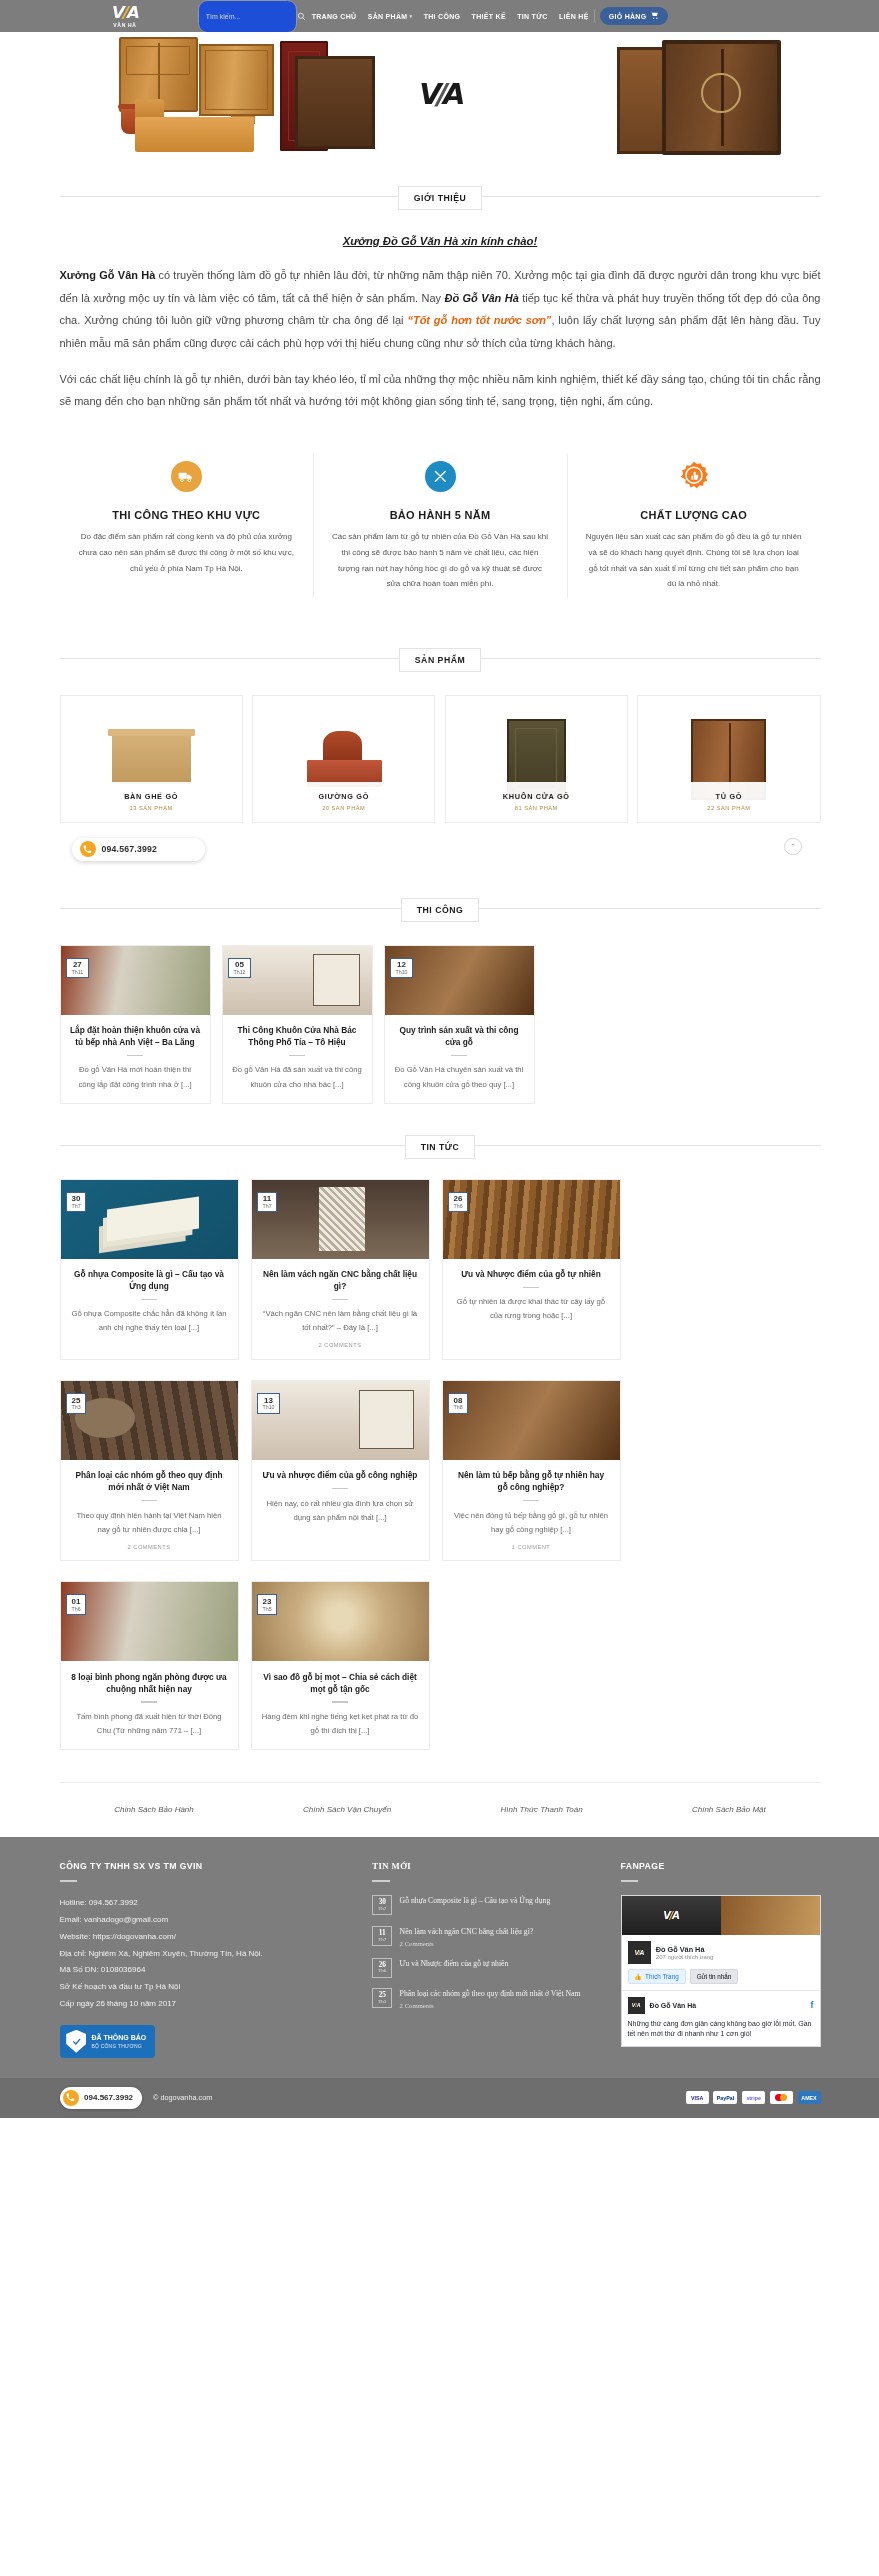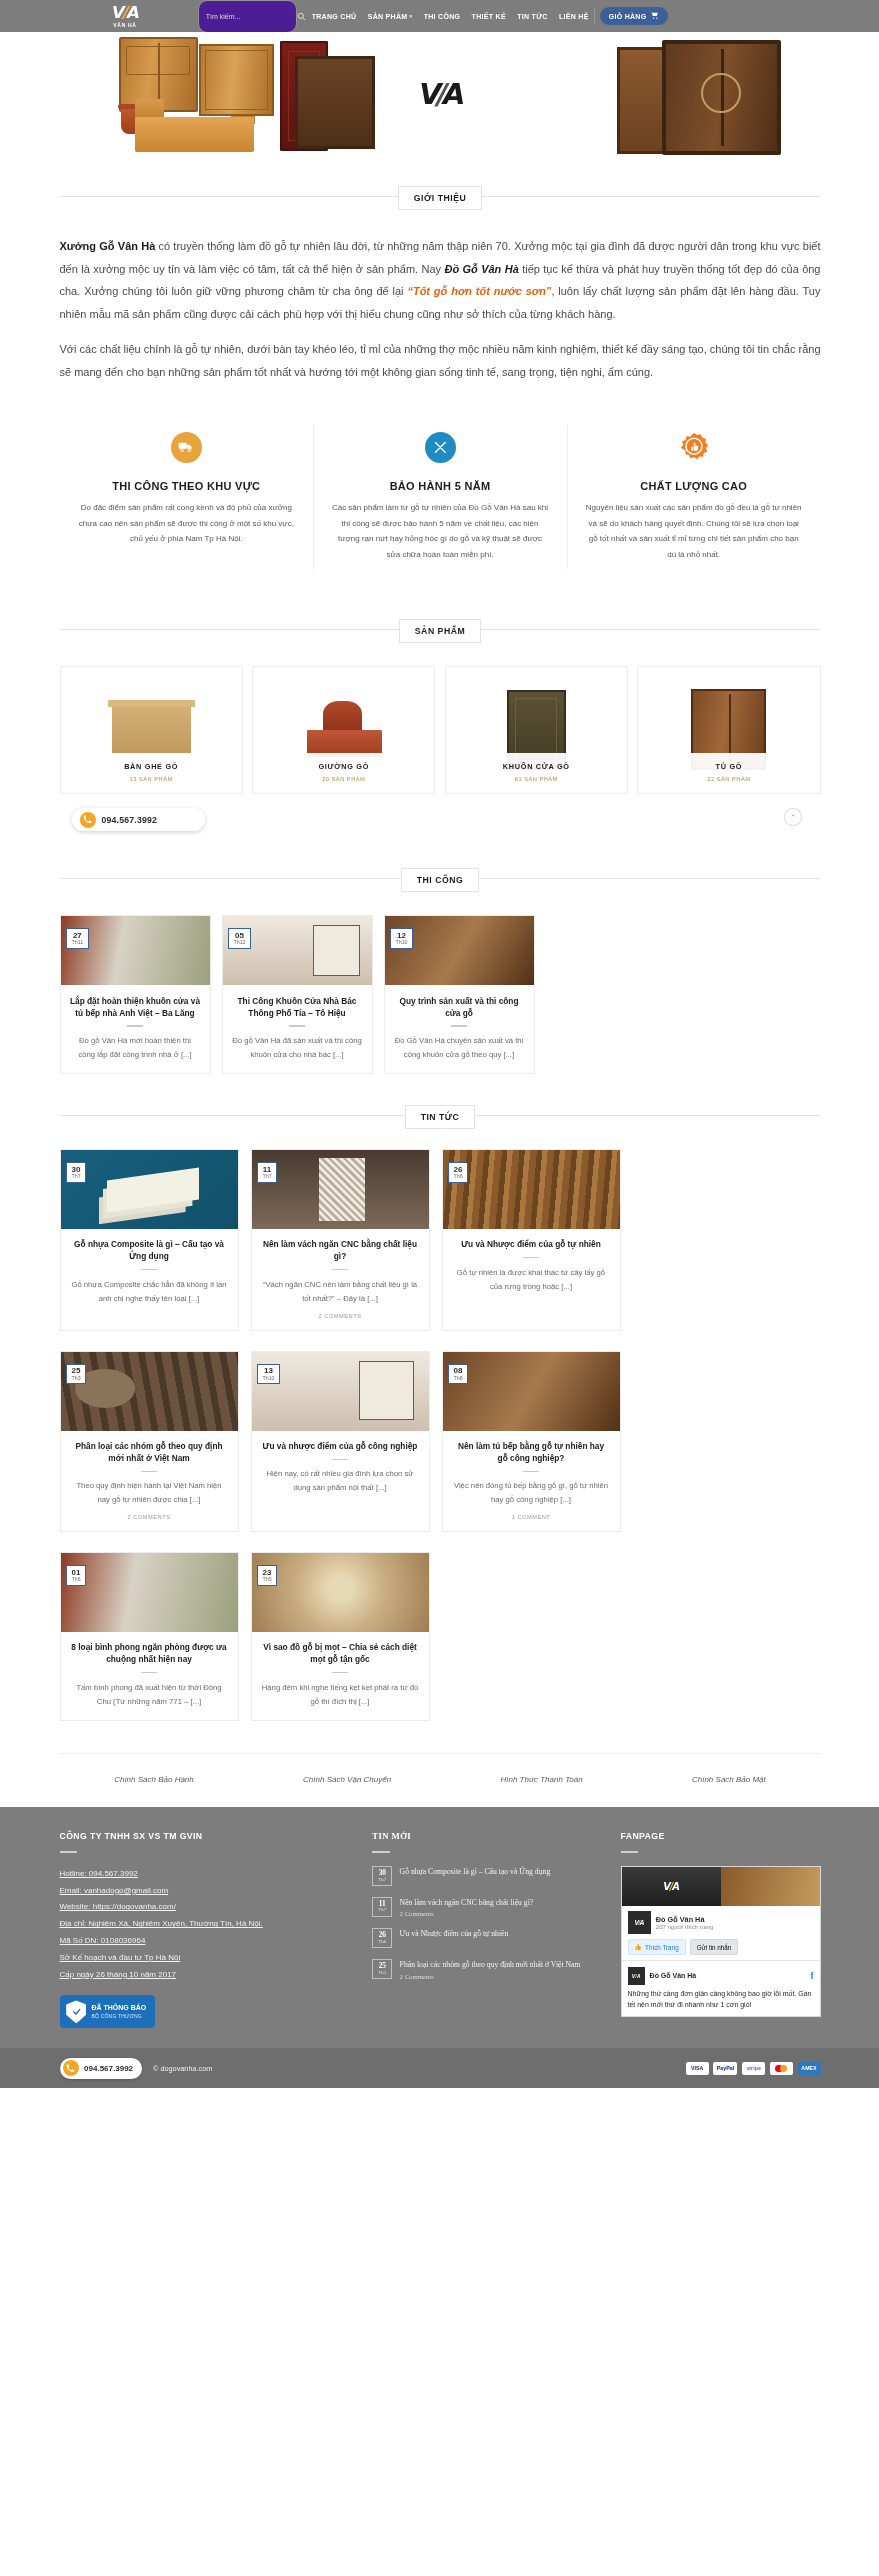--- a/index.html
+++ b/index.html
@@ -32,21 +32,21 @@
     letter-spacing: -2px; line-height: 1; font-style: italic;
     font-family: "DejaVu Sans", sans-serif;
   }
   .logo-mark .y { color: #f2b632; }
   .logo-sub { font-size: 5px; color: #fff; letter-spacing: 0.7px; font-weight: bold; margin-top: 0.7px; }
 
   .search-box {
     margin-left: 47px;
     width: 99px; height: 33px;
     border-radius: 9.3px;
-    background: #4c1d95;
+    background: #1d4ed8;
     display: flex; align-items: center;
     padding: 0 6.7px;
     border: 0.7px solid #969696;
   }
   .search-box input {
     background: transparent; border: none; outline: none;
     color: #e8e8e8; font-size: 7px; flex: 1;
     font-family: "Liberation Sans", sans-serif;
   }
   .search-box input::placeholder { color: #d8d8d8; }
@@ -309,21 +309,21 @@
   .policy a { font-size: 8px; color: #5a5a5a; text-decoration: none; font-style: italic; }
 
   
   footer { background: #7d7d7d; color: #f0f0f0; padding: 24px 0 20px; }
   .foot-grid { display: flex; gap: 36px; }
   .fc1 { width: 287px; }
   .fc2 { width: 220px; font-family: Liberation Serif, serif; }
   .fc3 { width: 200px; }
   footer h4 { font-size: 8.7px; letter-spacing: 0.4px; color: #fff; font-weight: bold; }
   .foot-rule { width: 17.4px; height: 2px; background: #cfcfcf; margin: 9.3px 0 13.3px; }
-  .fc1 p { font-size: 8px; line-height: 2.1; color: #f2f2f2; text-decoration: underline; }
+  .fc1 p { font-size: 8px; line-height: 2.1; color: #f2f2f2; }
   .badge {
     margin-top: 12px; width: 95px; height: 33px; border-radius: 4px;
     background: #1c6fba; display:flex; align-items:center; gap:5.3px; padding: 0 6.7px;
   }
   .badge .shield {
     width: 20px; height: 23px; background: #fff;
     clip-path: polygon(50% 0,100% 18%,100% 62%,50% 100%,0 62%,0 18%);
     display:flex;align-items:center;justify-content:center;
   }
   .badge .bt { line-height: 1.25; }
@@ -467,20 +467,21 @@
     <div class="hero-wm">V<span class="y">/</span>A</div>
   </div>
 </div>
 
 <div class="wrap">
   <div class="sec-title">
     <span>GIỚI THIỆU</span>
   </div>
 
   <div class="intro">
+    <h2>Xưởng Đồ Gỗ Văn Hà xin kính chào!</h2>
     <p><b>Xưởng Gỗ Vân Hà</b><span> có truyền thống làm đồ gỗ tự nhiên lâu đời, từ những năm thập niên 70. Xưởng mộc tại gia đình đã được người dân trong khu vực biết đến là xưởng mộc uy tín và làm việc có tâm, tất cả thể hiện ở sản phẩm. Nay </span><b><i>Đồ Gỗ Vân Hà</i></b><span> tiếp tục kế thừa và phát huy truyền thống tốt đẹp đó của ông cha. Xưởng chúng tôi luôn giữ vững phương châm từ cha ông để lại </span><span class="hl">“Tốt gỗ hơn tốt nước sơn”</span><span>, luôn lấy chất lượng sản phẩm đặt lên hàng đầu. Tuy nhiên mẫu mã sản phẩm cũng được cải cách phù hợp với thị hiếu chung cũng như sở thích của từng khách hàng.</span></p>
     <p>Với các chất liệu chính là gỗ tự nhiên, dưới bàn tay khéo léo, tỉ mỉ của những thợ mộc nhiều năm kinh nghiệm, thiết kế đầy sáng tạo, chúng tôi tin chắc rằng sẽ mang đến cho bạn những sản phẩm tốt nhất và hướng tới một không gian sống tinh tế, sang trọng, tiện nghi, ấm cúng.</p>
   </div>
 
   <div class="features">
     <div class="feat">
       <div class="feat-ic" style="background:#e8a33d">
         <svg width="16" height="13.3" viewBox="0 0 24 20" fill="#fff">
           <rect x="1" y="4" width="12" height="9" rx="1"></rect>
             <path d="M13 7h4l3.5 3.5V13H13z"></path>

